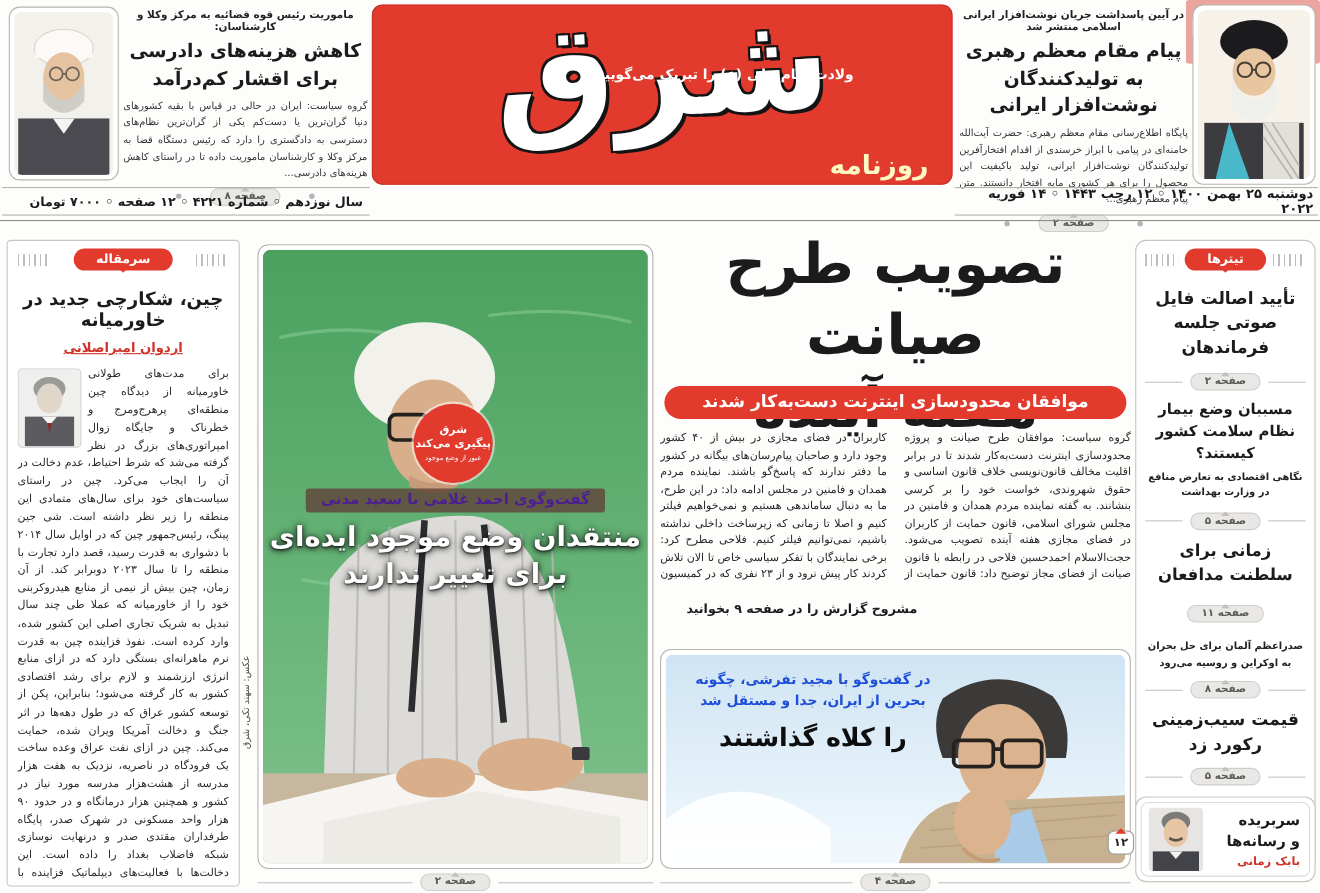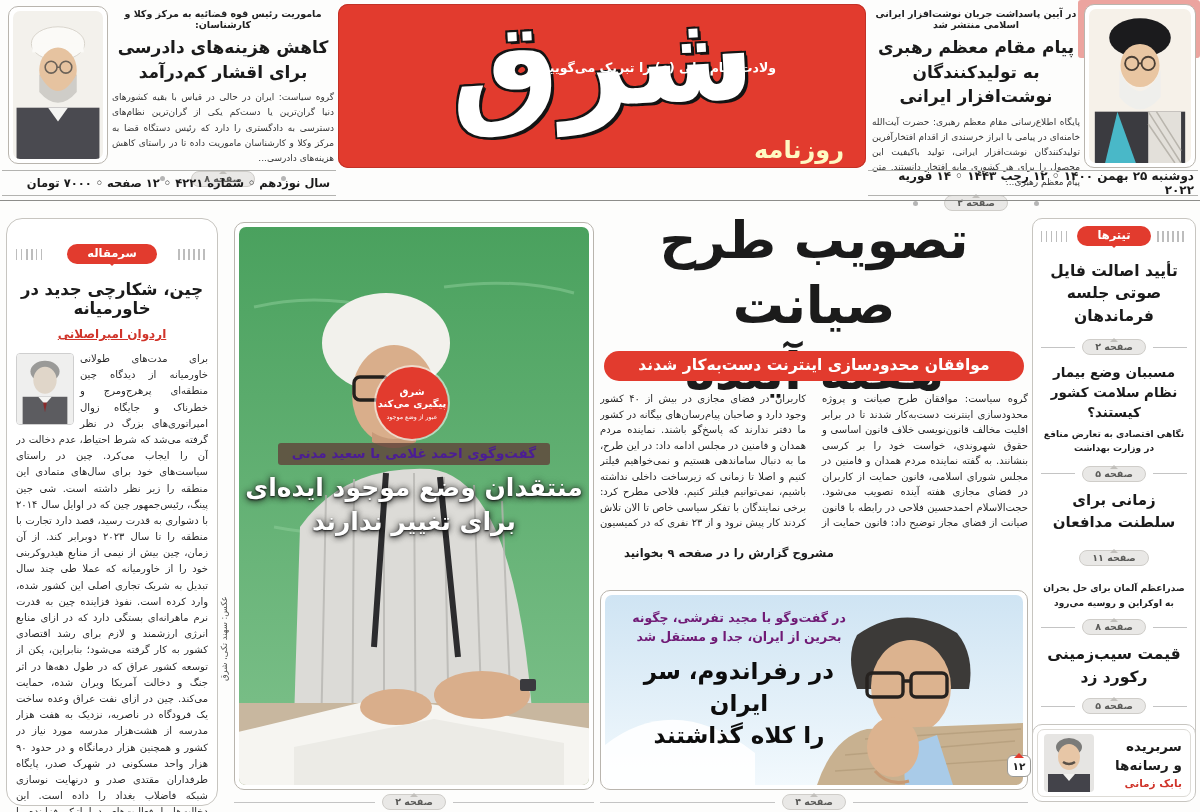--- a/index.html
+++ b/index.html
@@ -39,21 +39,21 @@
                    text-shadow:2px 2px 0 #141414, -2px -2px 0 #141414, 2px -2px 0 #141414, -2px 2px 0 #141414, 3px 3px 0 #141414; transform:rotate(-3deg); }
   .masthead-greeting { position:absolute; left:200px; top:56px; width:240px; text-align:center; font-size:12.5px; font-weight:bold; color:#fff; z-index:3; }
   .masthead-type { position:absolute; right:22px; bottom:4px; font-size:24px; font-weight:900; color:#fef9c3; z-index:3; }
 
   .date-row { position:absolute; top:170px; height:26px; border-top:1px solid #b3b3b0; border-bottom:1px solid #b3b3b0; display:flex; align-items:center; }
   .date-row-right { left:868px; width:330px; justify-content:flex-start; padding-right:4px; font-size:12px; font-weight:bold; }
   .date-row-left { left:2px; width:334px; justify-content:flex-start; padding-right:6px; font-size:11.5px; font-weight:bold; }
   .hdr-rule { position:absolute; left:0; top:200px; width:1200px; height:1px; background:#8d8d8a; }
 
   
-  .editorial-box { position:absolute; left:6px; top:218px; width:212px; height:588px; border:1px solid #c7c5c0; border-radius:16px; padding:25px 9px; background:#fff; }
+  .editorial-box { position:absolute; left:6px; top:218px; width:212px; height:588px; border:1px solid #c7c5c0; border-radius:4px; padding:7px 9px; background:#fff; }
   .editorial-title { font-size:16.5px; font-weight:900; text-align:center; margin-top:16px; }
   .editorial-author { margin-top:9px; text-align:center; font-size:12px; font-weight:bold; color:#d0342a; text-decoration:underline; }
   .editorial-body { margin-top:10px; font-size:10px; line-height:1.62; text-align:justify; color:#2a2a2a; height:468px; overflow:hidden; }
   .editorial-photo { float:left; width:58px; height:72px; margin:2px 6px 2px 0; border:1px solid #cfcfcf; border-radius:4px; overflow:hidden; }
   .editorial-photo svg { display:block; width:100%; height:100%; }
 
   
   .main-photo-box { position:absolute; left:234px; top:222px; width:360px; height:568px; }
   .main-photo-box .ph-inner { position:relative; }
   .mp-overlay { position:absolute; left:0; right:0; text-align:center; }
@@ -70,21 +70,21 @@
 
   
   .lead-col { position:absolute; left:600px; top:205px; width:428px; height:607px; }
   .lead-title { position:absolute; top:3px; left:0; right:0; text-align:center; font-size:51px; font-weight:900; line-height:1.28; letter-spacing:-1px; }
   .lead-subhead { position:absolute; top:146px; left:4px; right:4px; height:30px; background:#e23b2e; border-radius:15px; color:#fff; font-size:15.5px; font-weight:bold; text-align:center; line-height:28px; }
   .lead-body { position:absolute; top:186px; left:0; right:0; height:152px; overflow:hidden; font-size:10px; line-height:1.55; text-align:justify; color:#262626; column-count:2; column-gap:16px; }
   .lead-more { position:absolute; top:341px; left:24px; font-size:11.5px; font-weight:900; }
   .bahrain-box { position:absolute; top:385px; left:0; width:428px; height:200px; }
   .bahrain-box .ph-inner { position:relative; }
   .bh-text { position:absolute; left:10px; top:14px; width:248px; text-align:center; }
-  .bh-kicker { font-size:12.5px; font-weight:bold; line-height:1.5; color:#701a75; }
+  .bh-kicker { font-size:12.5px; font-weight:bold; line-height:1.5; color:#1d4ed8; }
   .bh-title { margin-top:8px; font-size:23px; font-weight:900; line-height:1.4; color:#0d0d0d; }
   .bh-pill { position:absolute; top:589px; left:0; width:428px; }
 
   
   .sidebar-box { position:absolute; left:1032px; top:218px; width:164px; height:574px; border:1px solid #c7c5c0; border-radius:10px; background:#fff; padding:7px 8px; }
   .sb-item-title { font-weight:900; text-align:center; line-height:1.45; }
   .sb-sub { font-size:9px; font-weight:bold; text-align:center; color:#222; margin-top:5px; line-height:1.6; }
   .sb-pill-row { margin:7px 0 8px; }
   .column-box { position:absolute; left:1032px; top:724px; width:164px; height:78px; border:1px solid #c7c5c0; border-radius:10px; background:#fff; padding:4px; }
   .column-inner { border:1px solid #dddbd6; border-radius:7px; height:100%; display:flex; align-items:center; justify-content:flex-end; gap:21px; padding:4px 6px; }
@@ -283,21 +283,20 @@
           <path d="M298 152 L332 140 L348 190 L300 190 Z" fill="#a9cbe8"></path>
           <ellipse cx="288" cy="152" rx="26" ry="30" fill="#dcb38f"></ellipse>
           <path d="M270 176 q14 16 34 10" stroke="#c79a74" stroke-width="3" fill="none"></path>
         </svg>
         <div class="bh-text">
           <div class="bh-kicker">
             <div>در گفت‌وگو با مجید تفرشی، چگونه</div>
             <div>بحرین از ایران، جدا و مستقل شد</div>
           </div>
           <div class="bh-title">
-            <div>در رفراندوم، سر ایران</div>
             <div>را کلاه گذاشتند</div>
           </div>
         </div>
       </div>
     </div>
     <div class="pill-row bh-pill">
       <span class="pill-line"></span>
       <span class="page-pill">صفحه ۴</span>
       <span class="pill-line"></span>
     </div>

